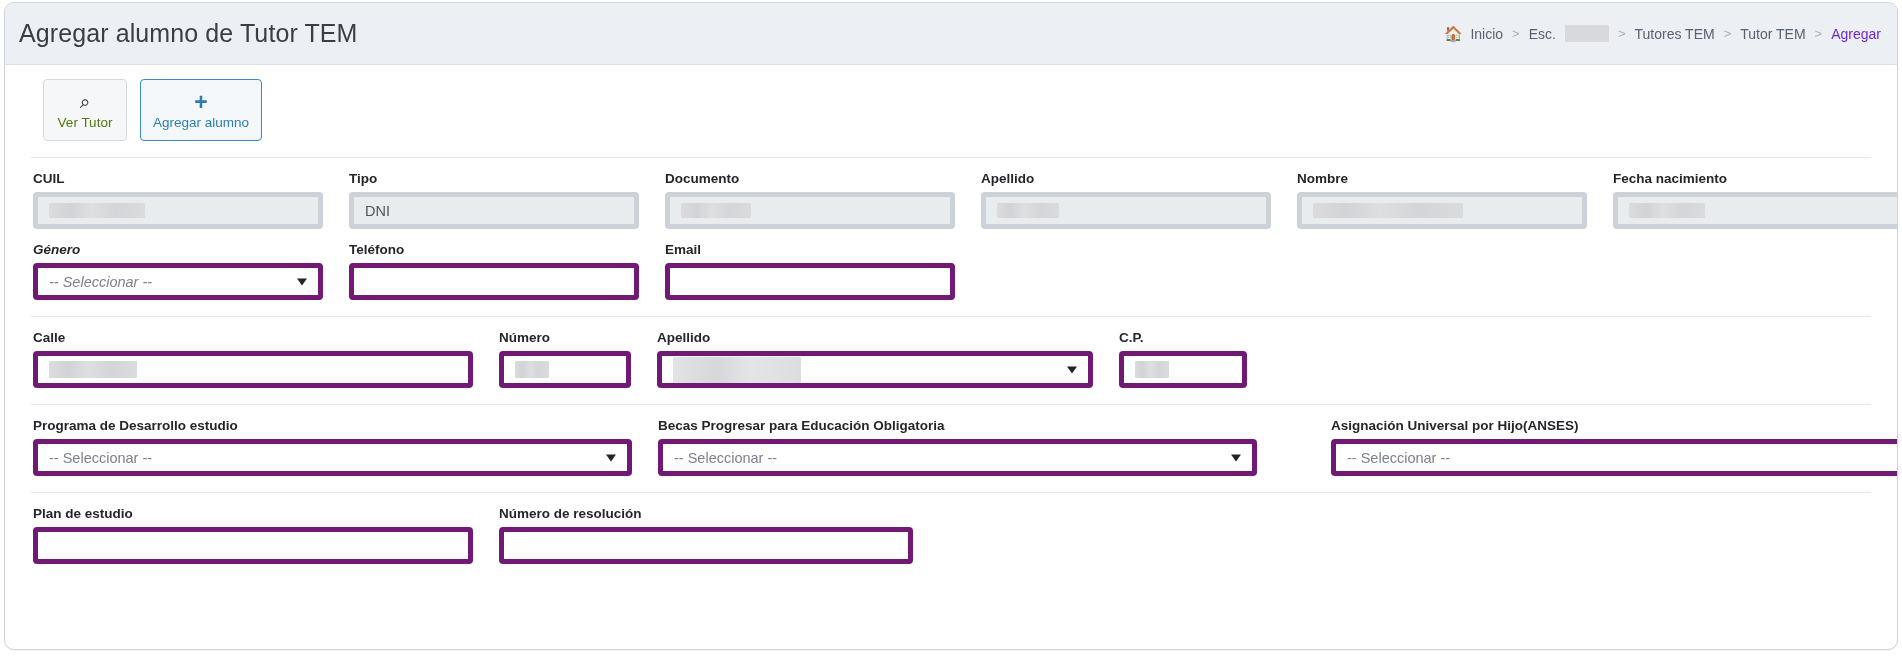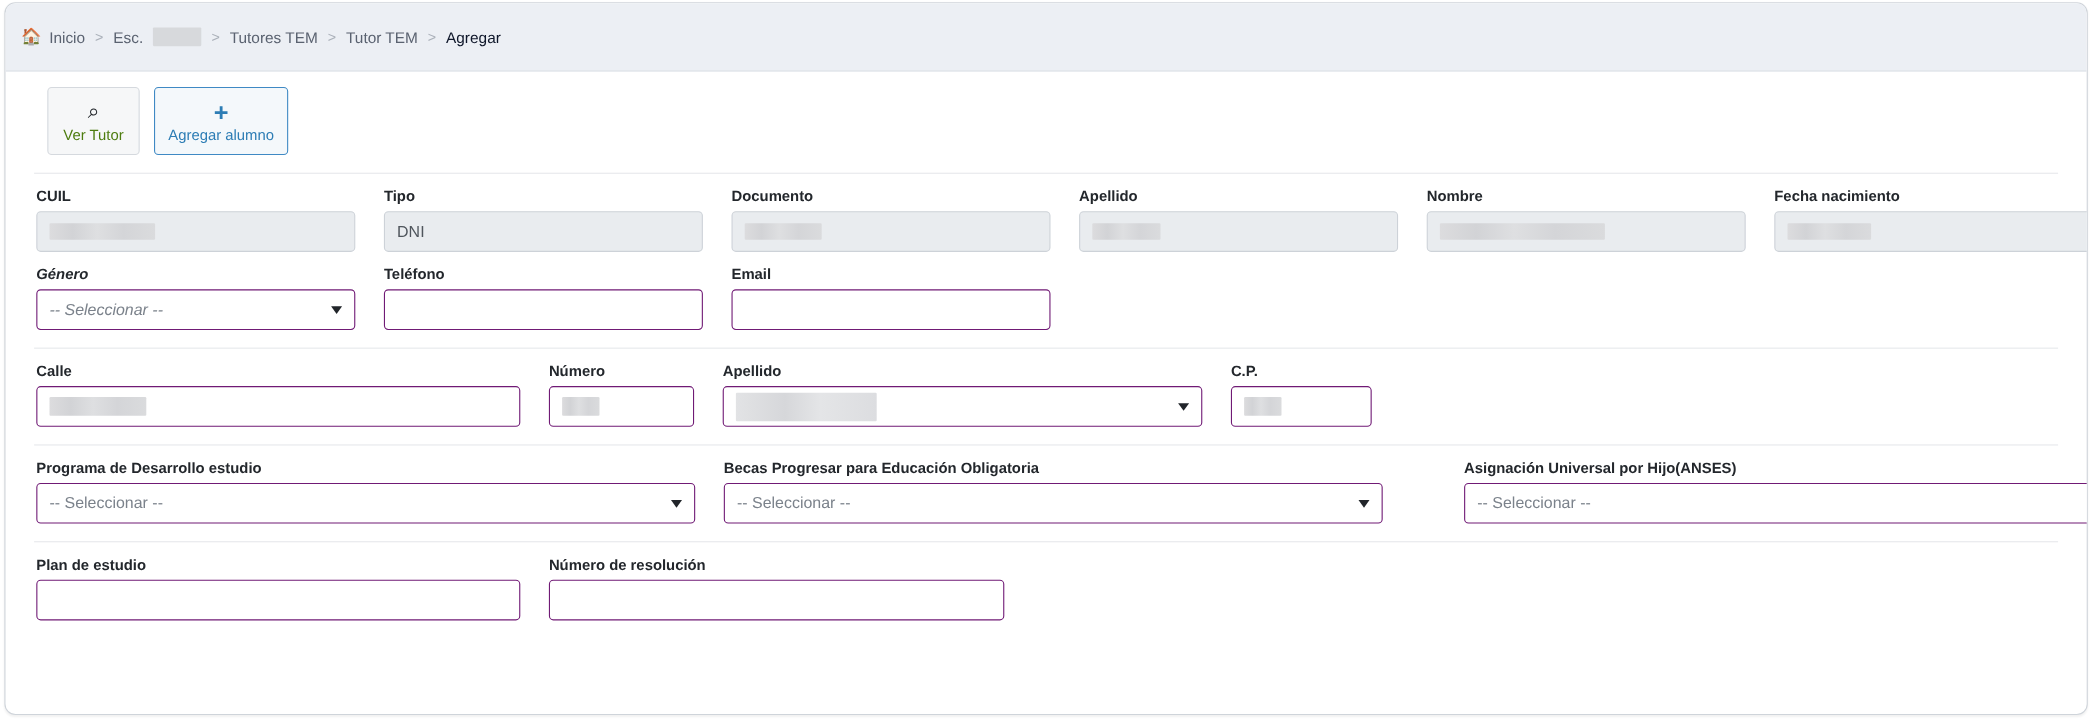--- a/index.html
+++ b/index.html
@@ -65,21 +65,21 @@
     font-size: 15px;
     color: #4a5160;
     line-height: 1;
     margin-right: -2px;
   }
   .breadcrumb .crumb {
     color: #5a6270;
     text-decoration: none;
   }
   .breadcrumb .crumb.current {
-    color: #0f172a;
+    color: #6d28d9;
   }
   .breadcrumb .sep {
     color: #aab0b9;
     font-size: 13px;
   }
   .redact-crumb {
     display: inline-block;
     width: 44px;
     height: 17px;
     background: #d7d9dc;
@@ -157,21 +157,21 @@
     font-size: 13.5px;
     font-weight: bold;
     color: #23272c;
     margin-bottom: 5px;
     line-height: 16px;
     white-space: nowrap;
   }
   .ctl {
     height: 37px;
     width: 100%;
-    border: 1px solid #701a75;
+    border: 5px solid #701a75;
     border-radius: 4px;
     background: #ffffff;
     display: flex;
     align-items: center;
     padding: 0 11px;
     font-size: 14.5px;
     color: #495057;
     position: relative;
   }
   .ctl.disabled {
@@ -238,20 +238,21 @@
   .w-plan    { flex: 0 0 466px; }
   .w-resol   { flex: 0 0 440px; }
 </style>
 </head>
 <body>
 
 <div class="page">
   <div class="card">
 
     <div class="card-header">
+      <div class="page-title">Agregar alumno de Tutor TEM</div>
       <div class="breadcrumb">
         <span class="home-icon">🏠</span>
         <span class="crumb">Inicio</span>
         <span class="sep">&gt;</span>
         <span class="crumb">Esc.</span>
         <span class="redact-crumb"></span>
         <span class="sep">&gt;</span>
         <span class="crumb">Tutores TEM</span>
         <span class="sep">&gt;</span>
         <span class="crumb">Tutor TEM</span>

